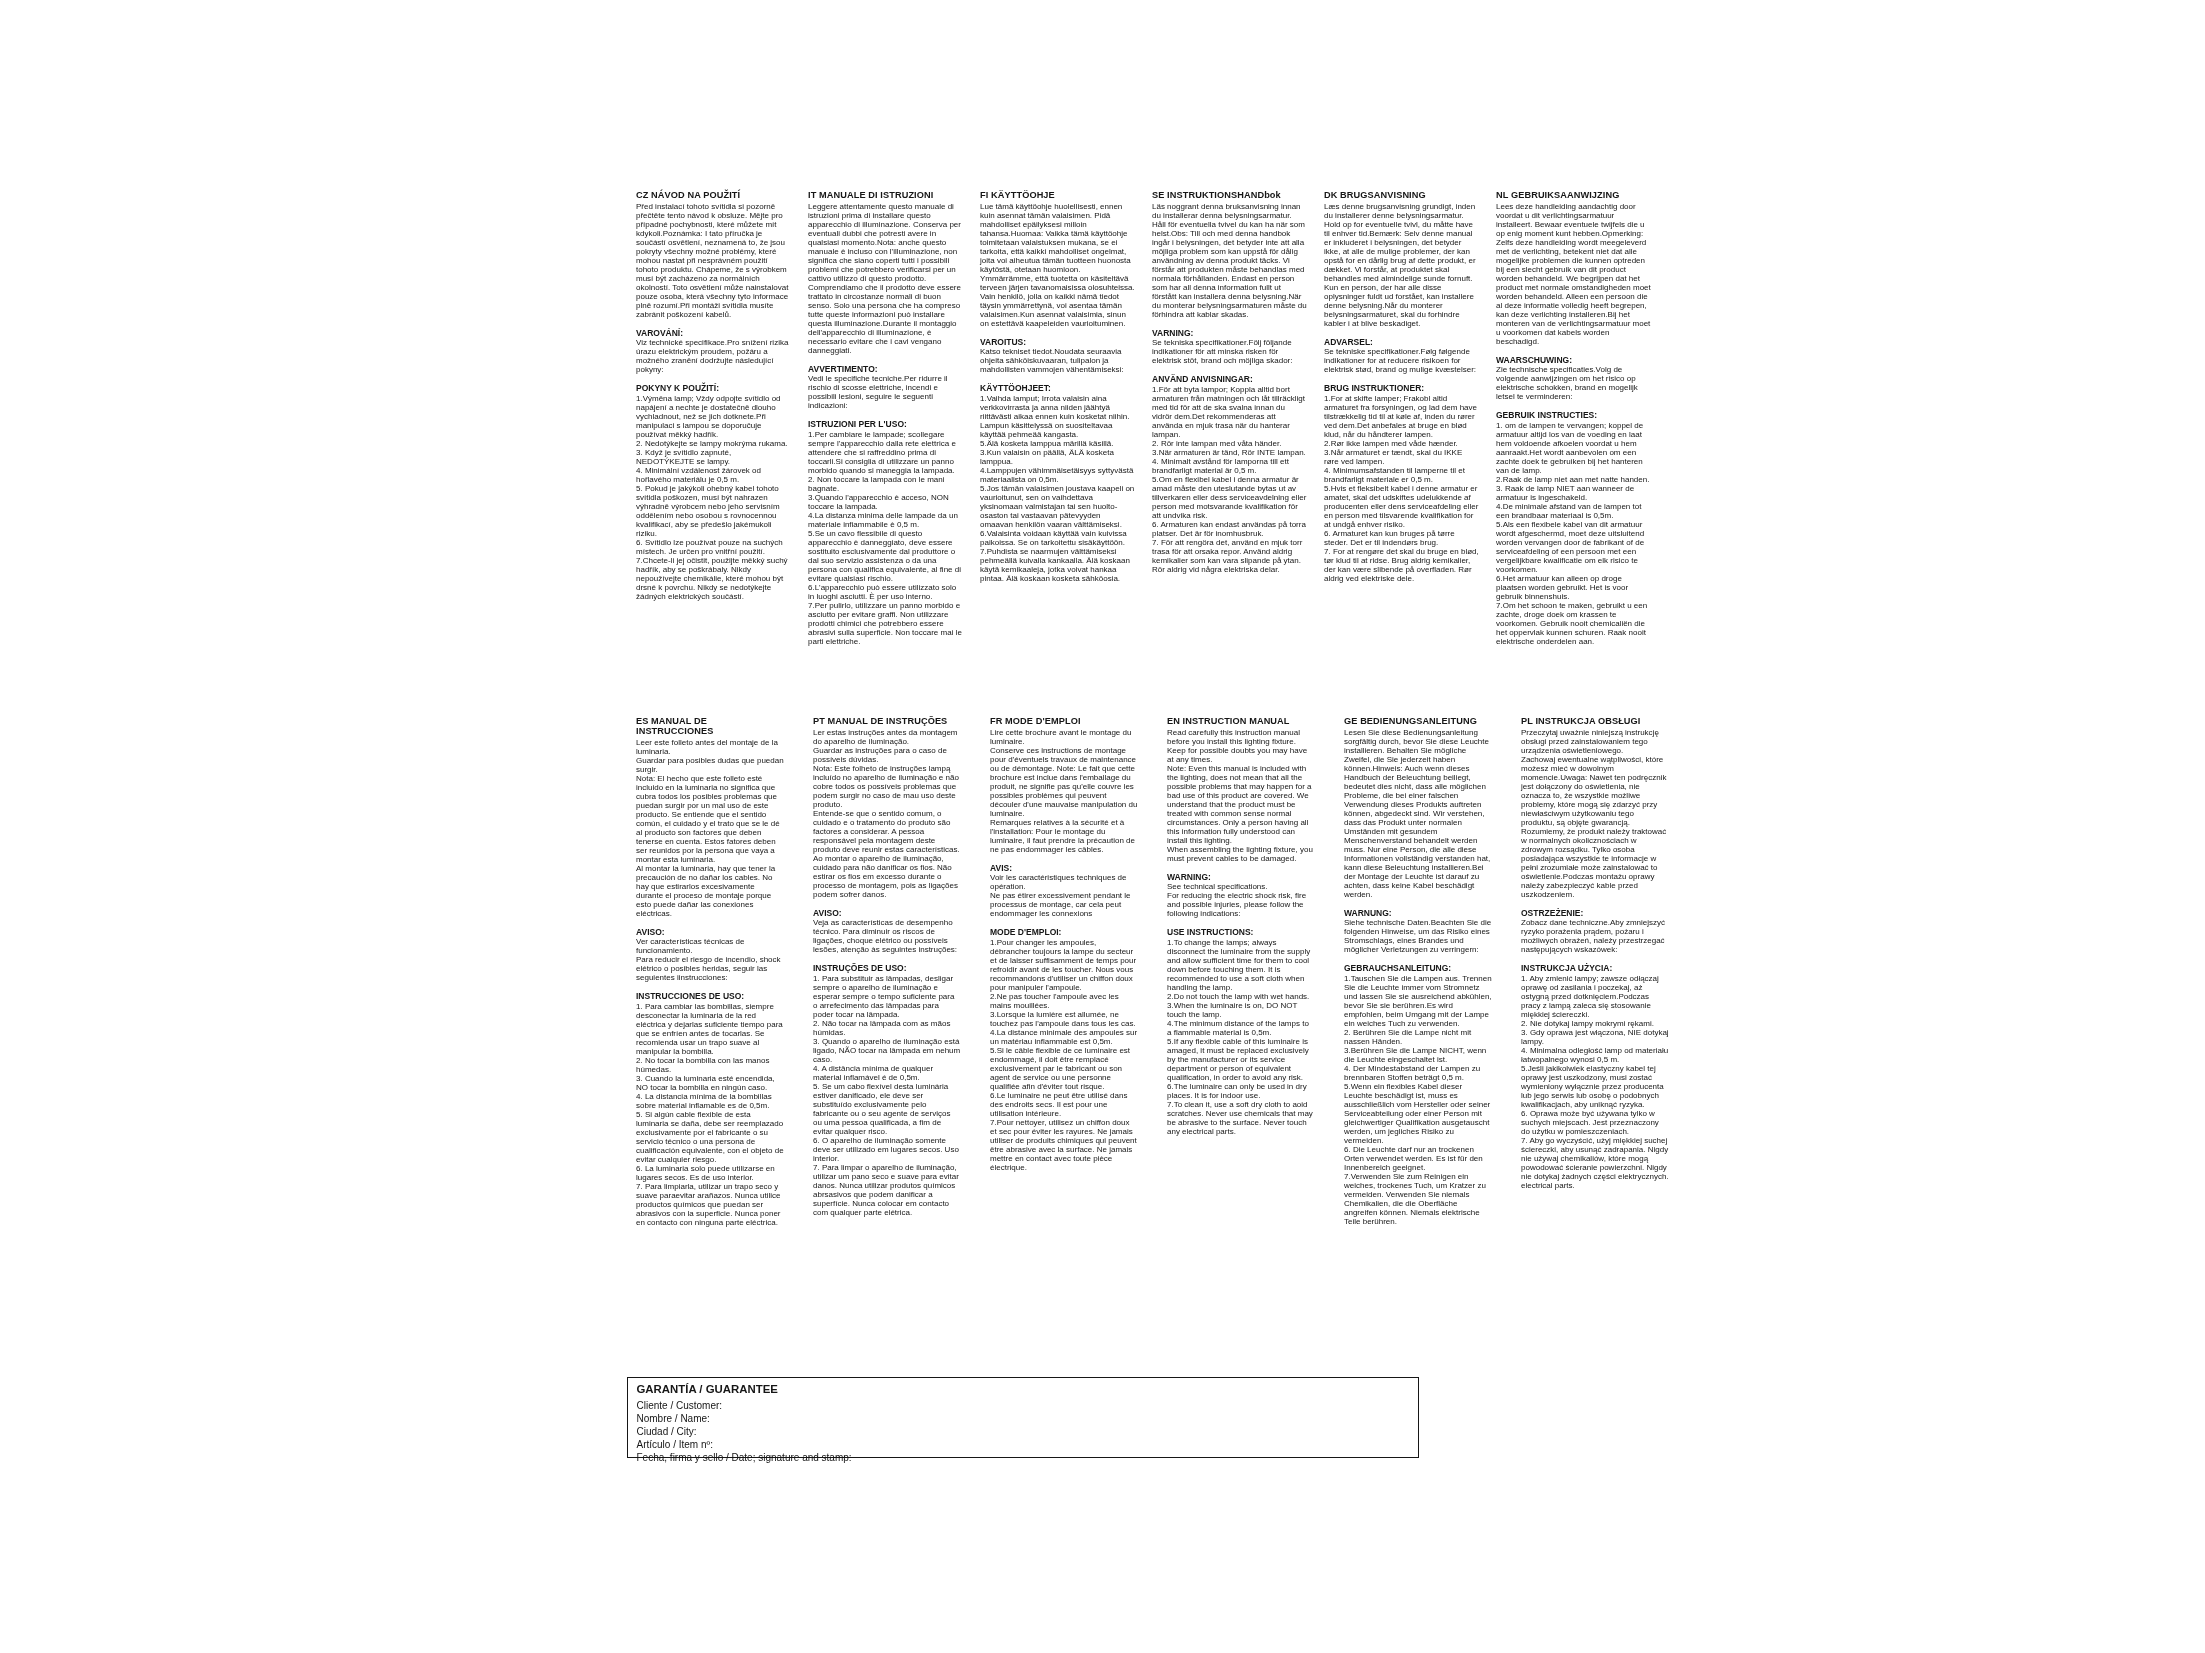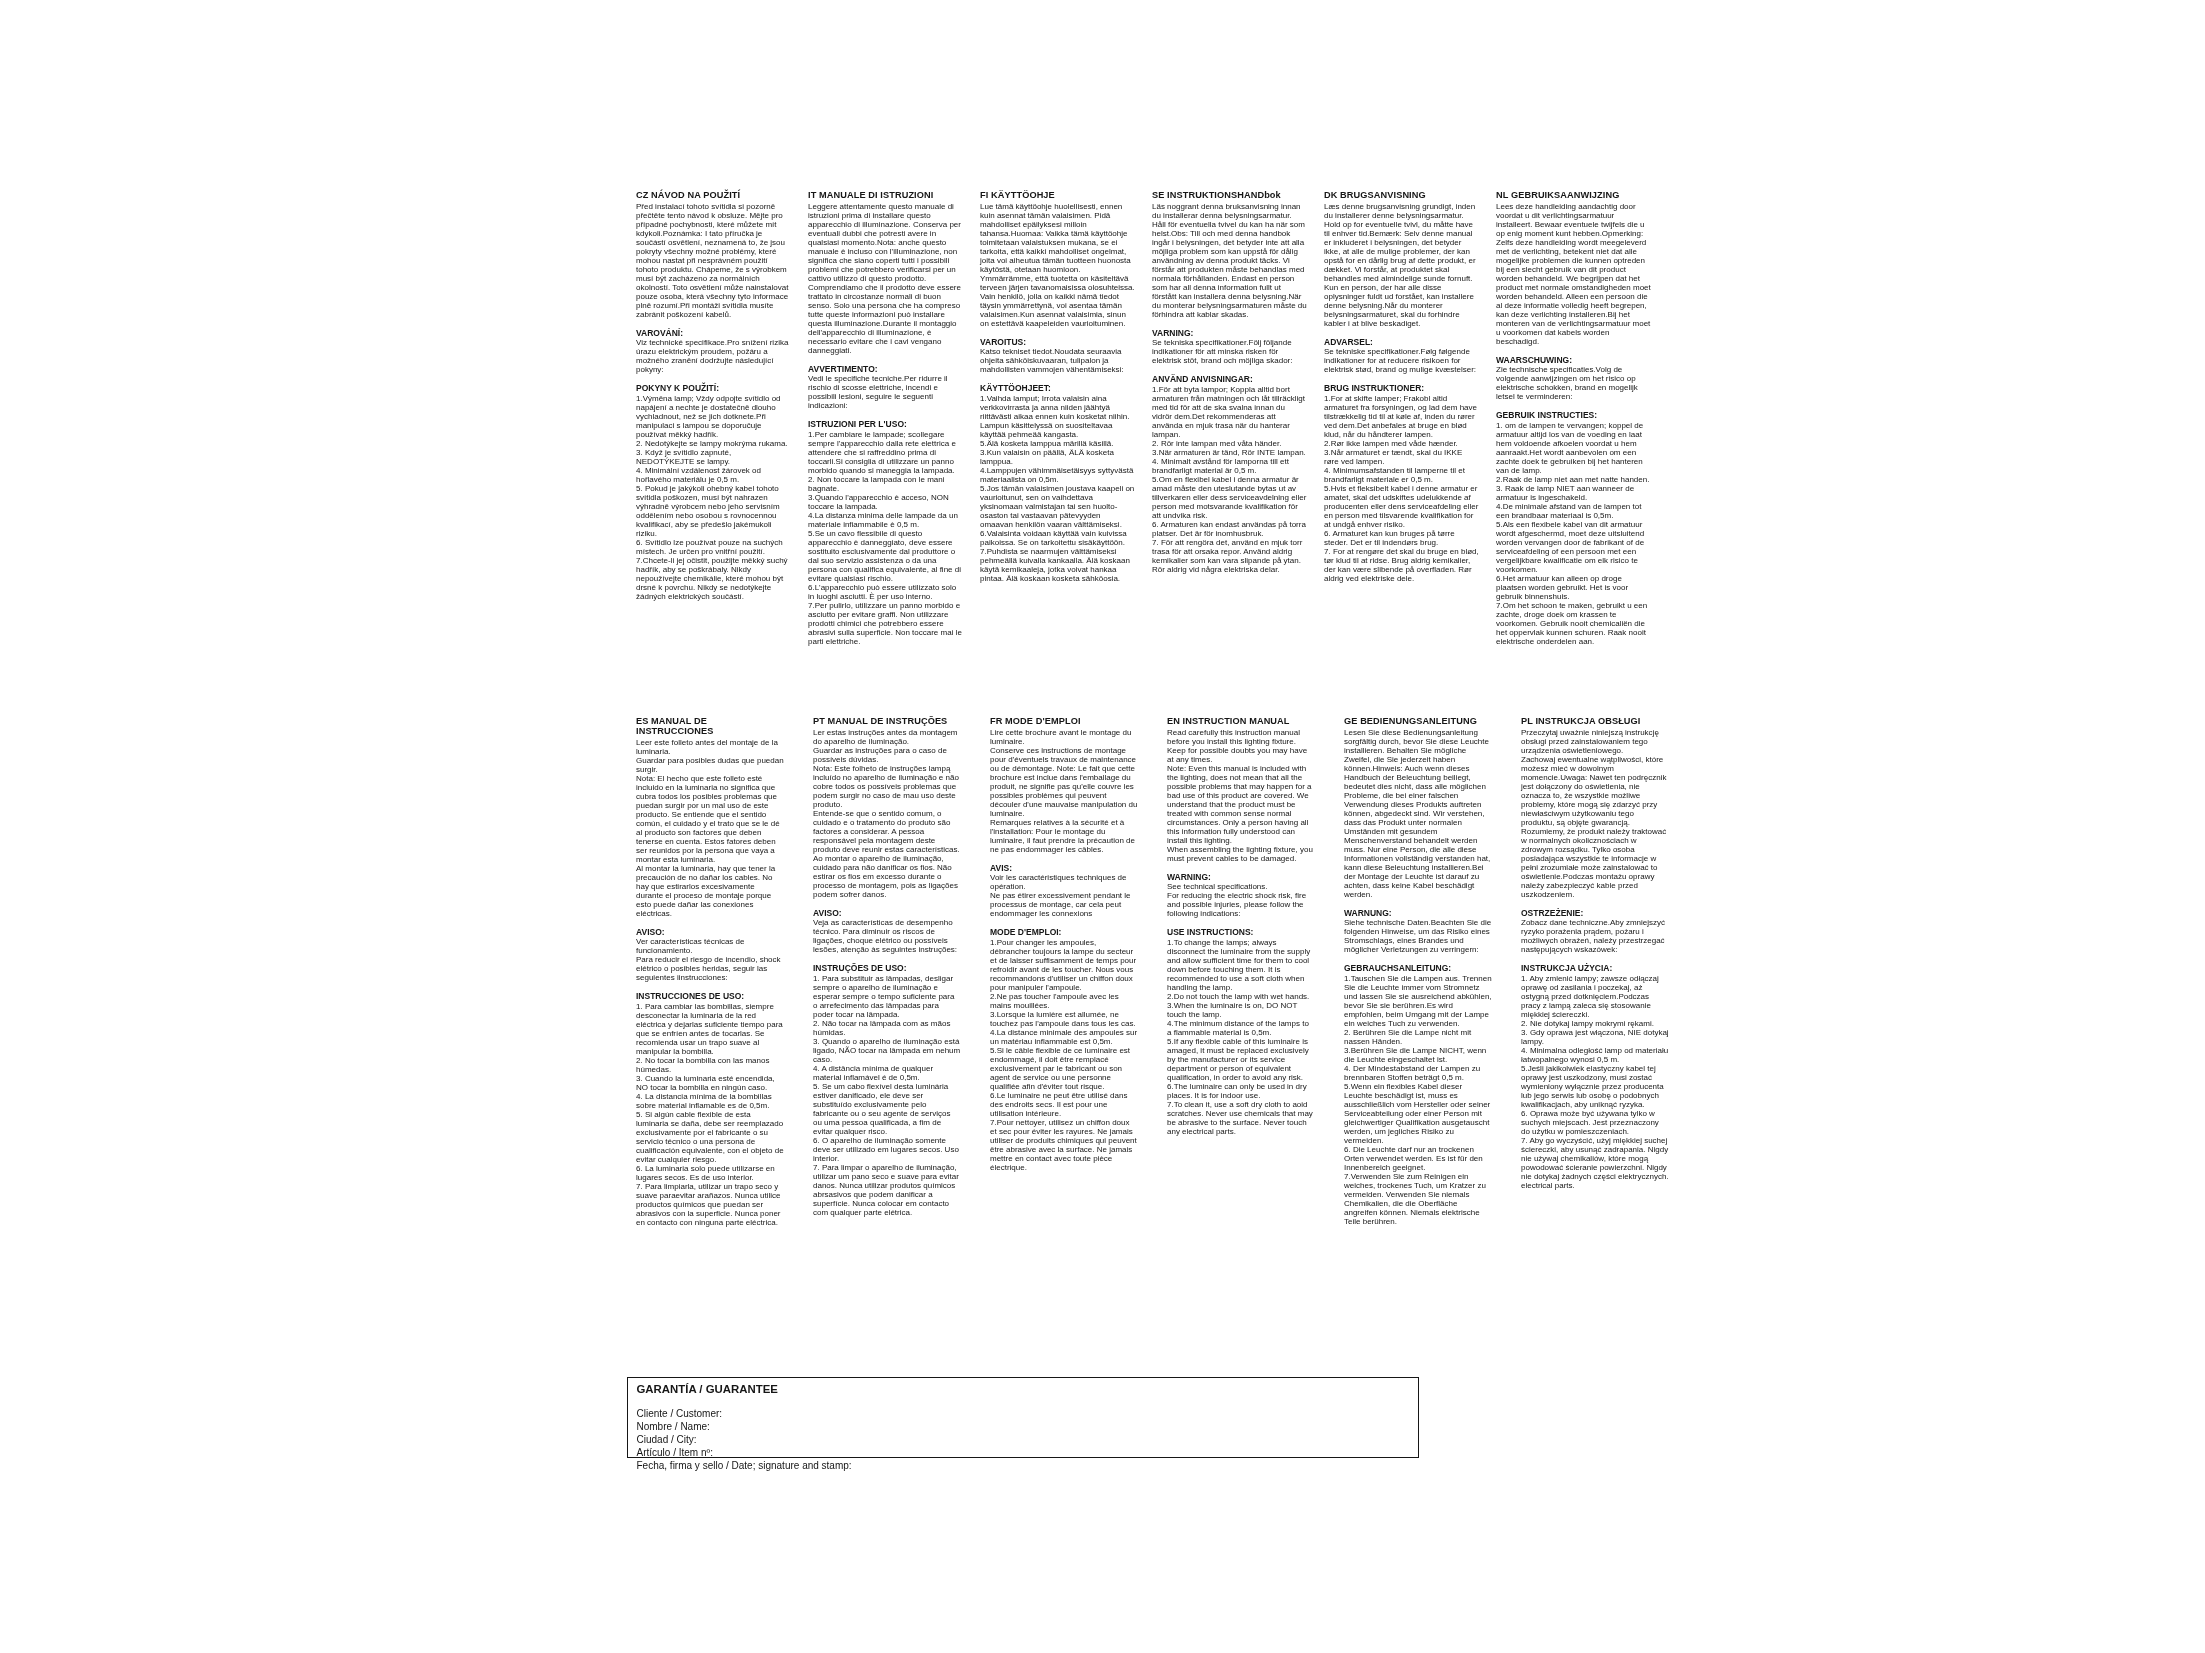--- a/index.html
+++ b/index.html
@@ -14,21 +14,21 @@
   .row-bottom .col{width:148px;}
   .col-header{font-weight:bold;font-size:9.2px;line-height:10px;margin-bottom:2.1px;letter-spacing:0.1px;}
   .para{font-size:8px;line-height:9px;margin:0;}
   .block-title{font-weight:bold;font-size:8.5px;line-height:9.2px;margin-top:10px;}
   .items .para{margin:0;}
   
   .guarantee{
     position:absolute;left:627px;top:1377px;width:792px;height:81px;
     border:1.4px solid #161616;box-sizing:border-box;padding:5px 7px 0 8.5px;
   }
-  .g-title{font-weight:bold;font-size:11.4px;line-height:13.5px;margin-bottom:10px;}
+  .g-title{font-weight:bold;font-size:11.4px;line-height:13.5px;margin-bottom:2px;}
   .g-line{font-size:10px;line-height:13px;}
   
   .publisher{position:absolute;left:1430px;top:1378px;width:255px;height:99px;}
   .logo{position:absolute;left:0;top:0;width:44px;height:44px;}
   .pub-name{position:absolute;left:48px;top:33px;font-size:10.6px;line-height:12px;}
   .pub-addr{position:absolute;left:-1.4px;top:48px;font-size:10.6px;line-height:13.5px;}
 </style>
 </head>
 <body>
 

